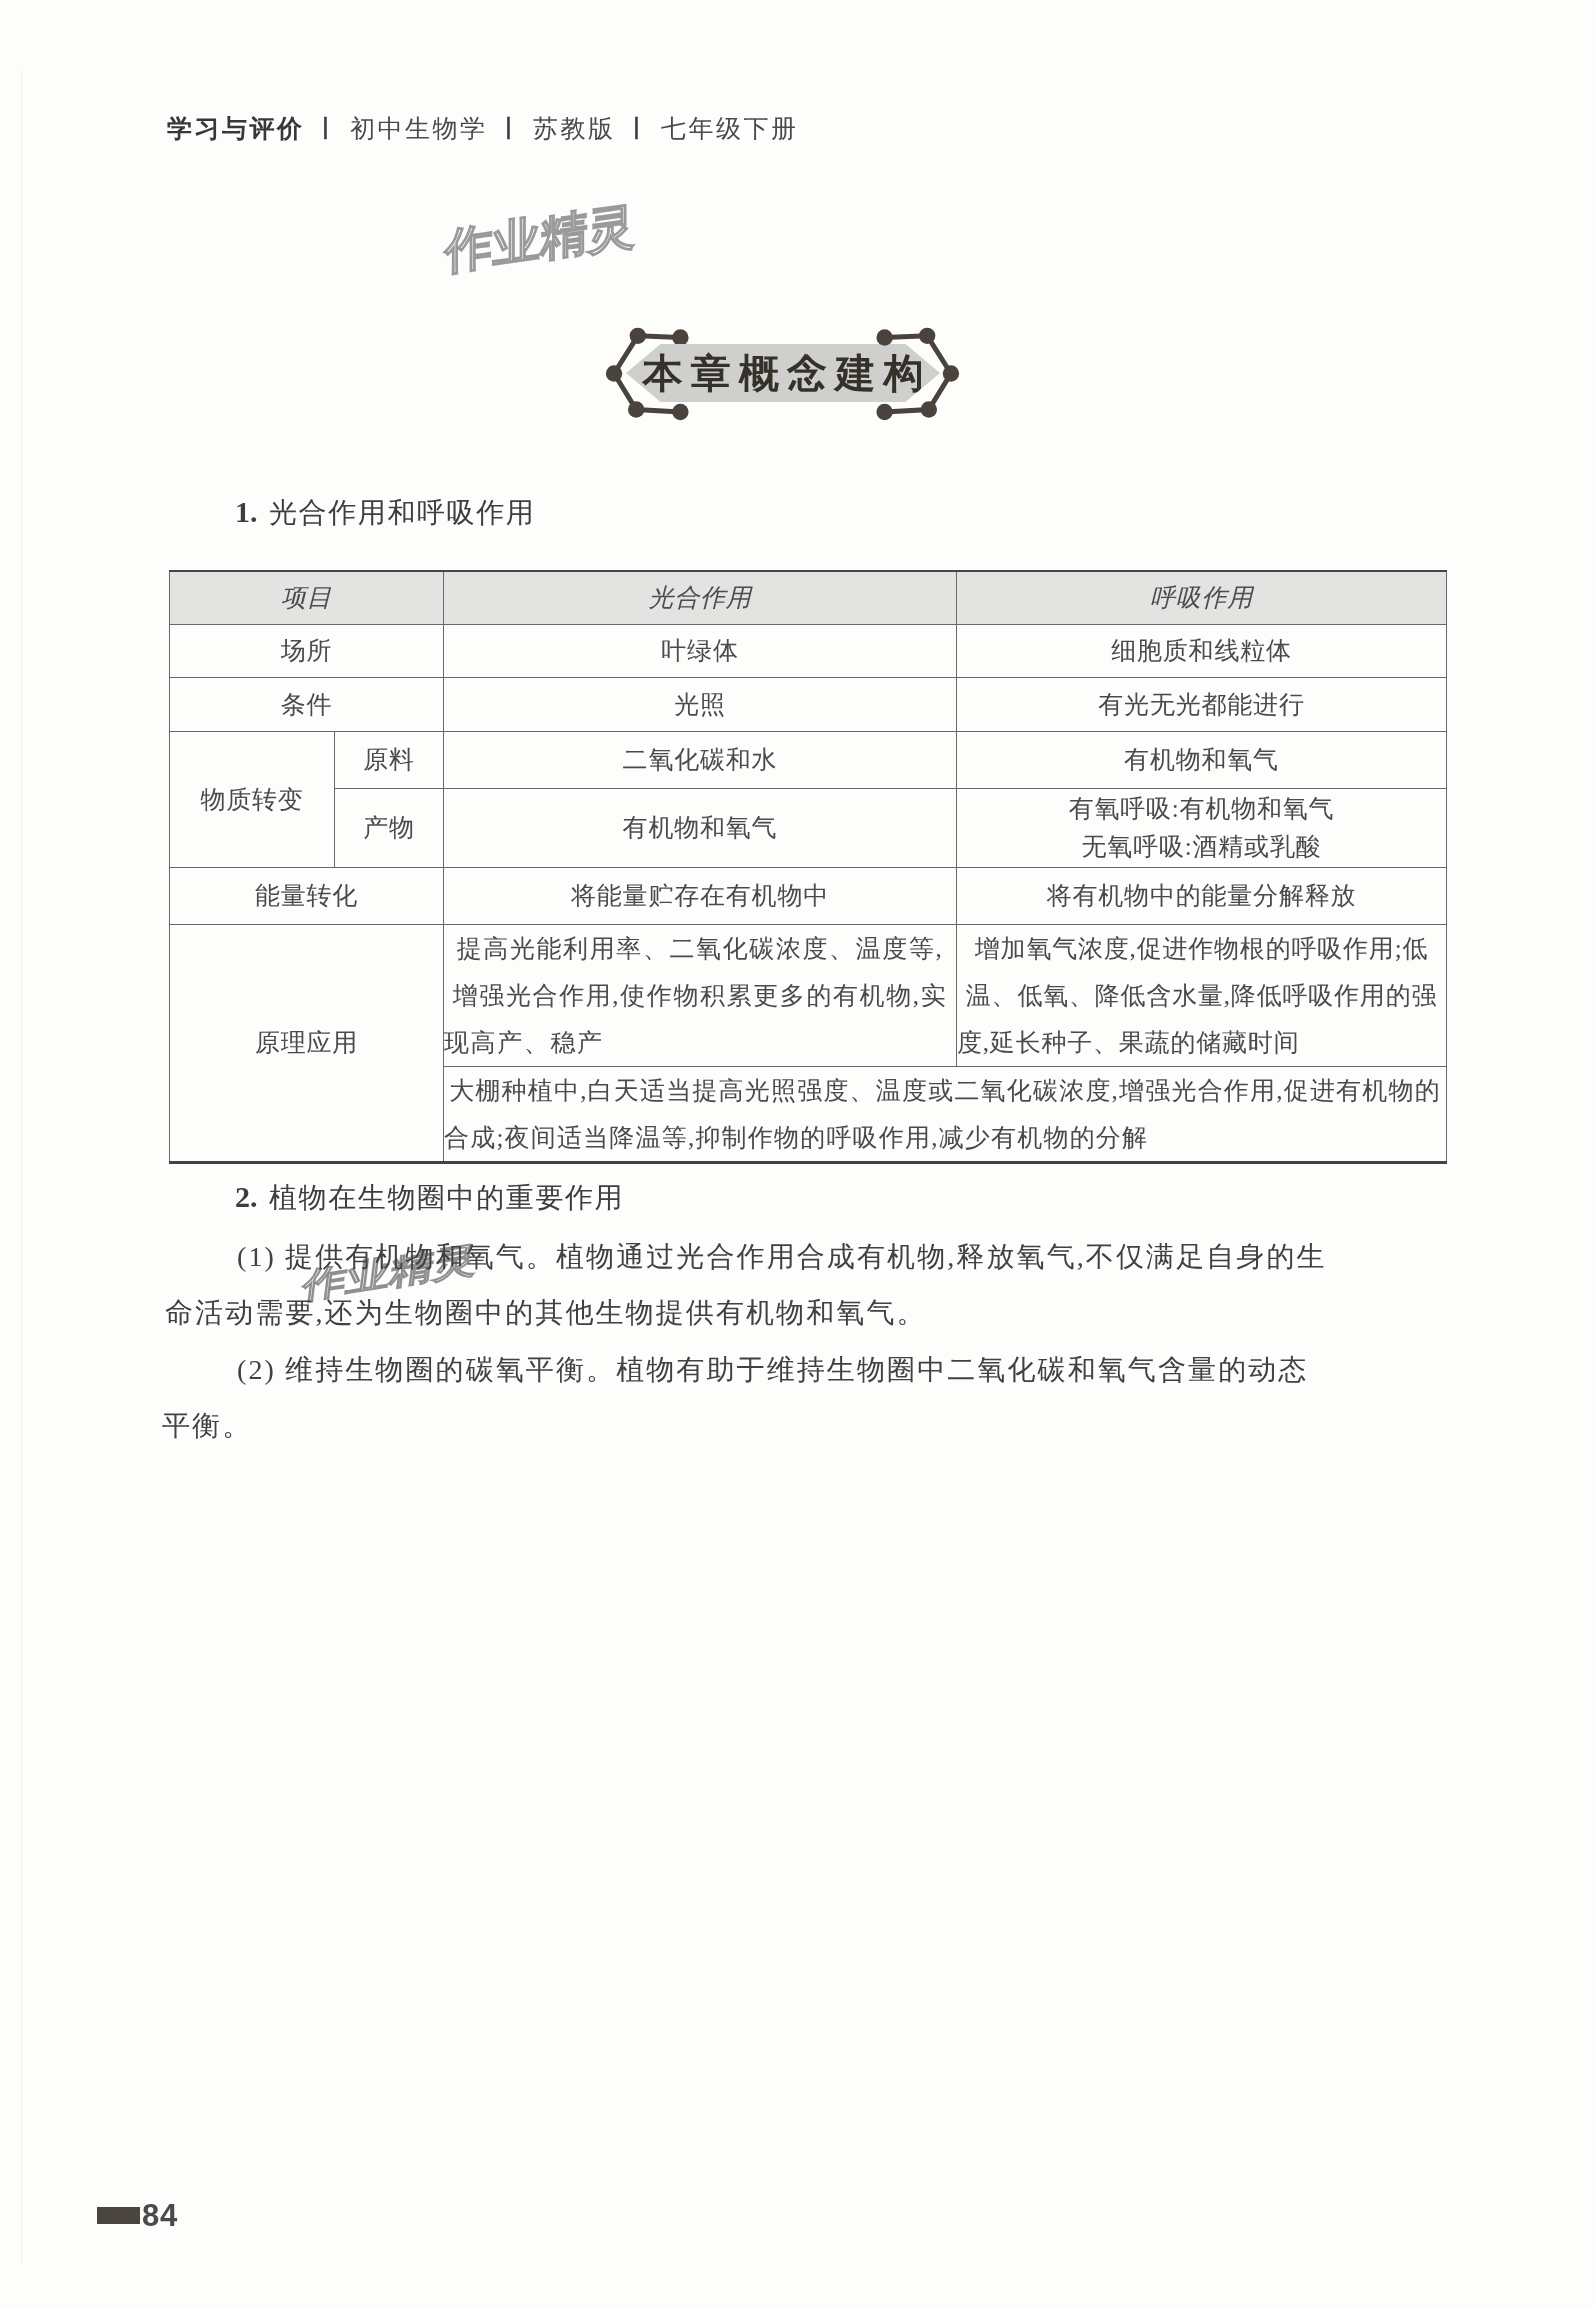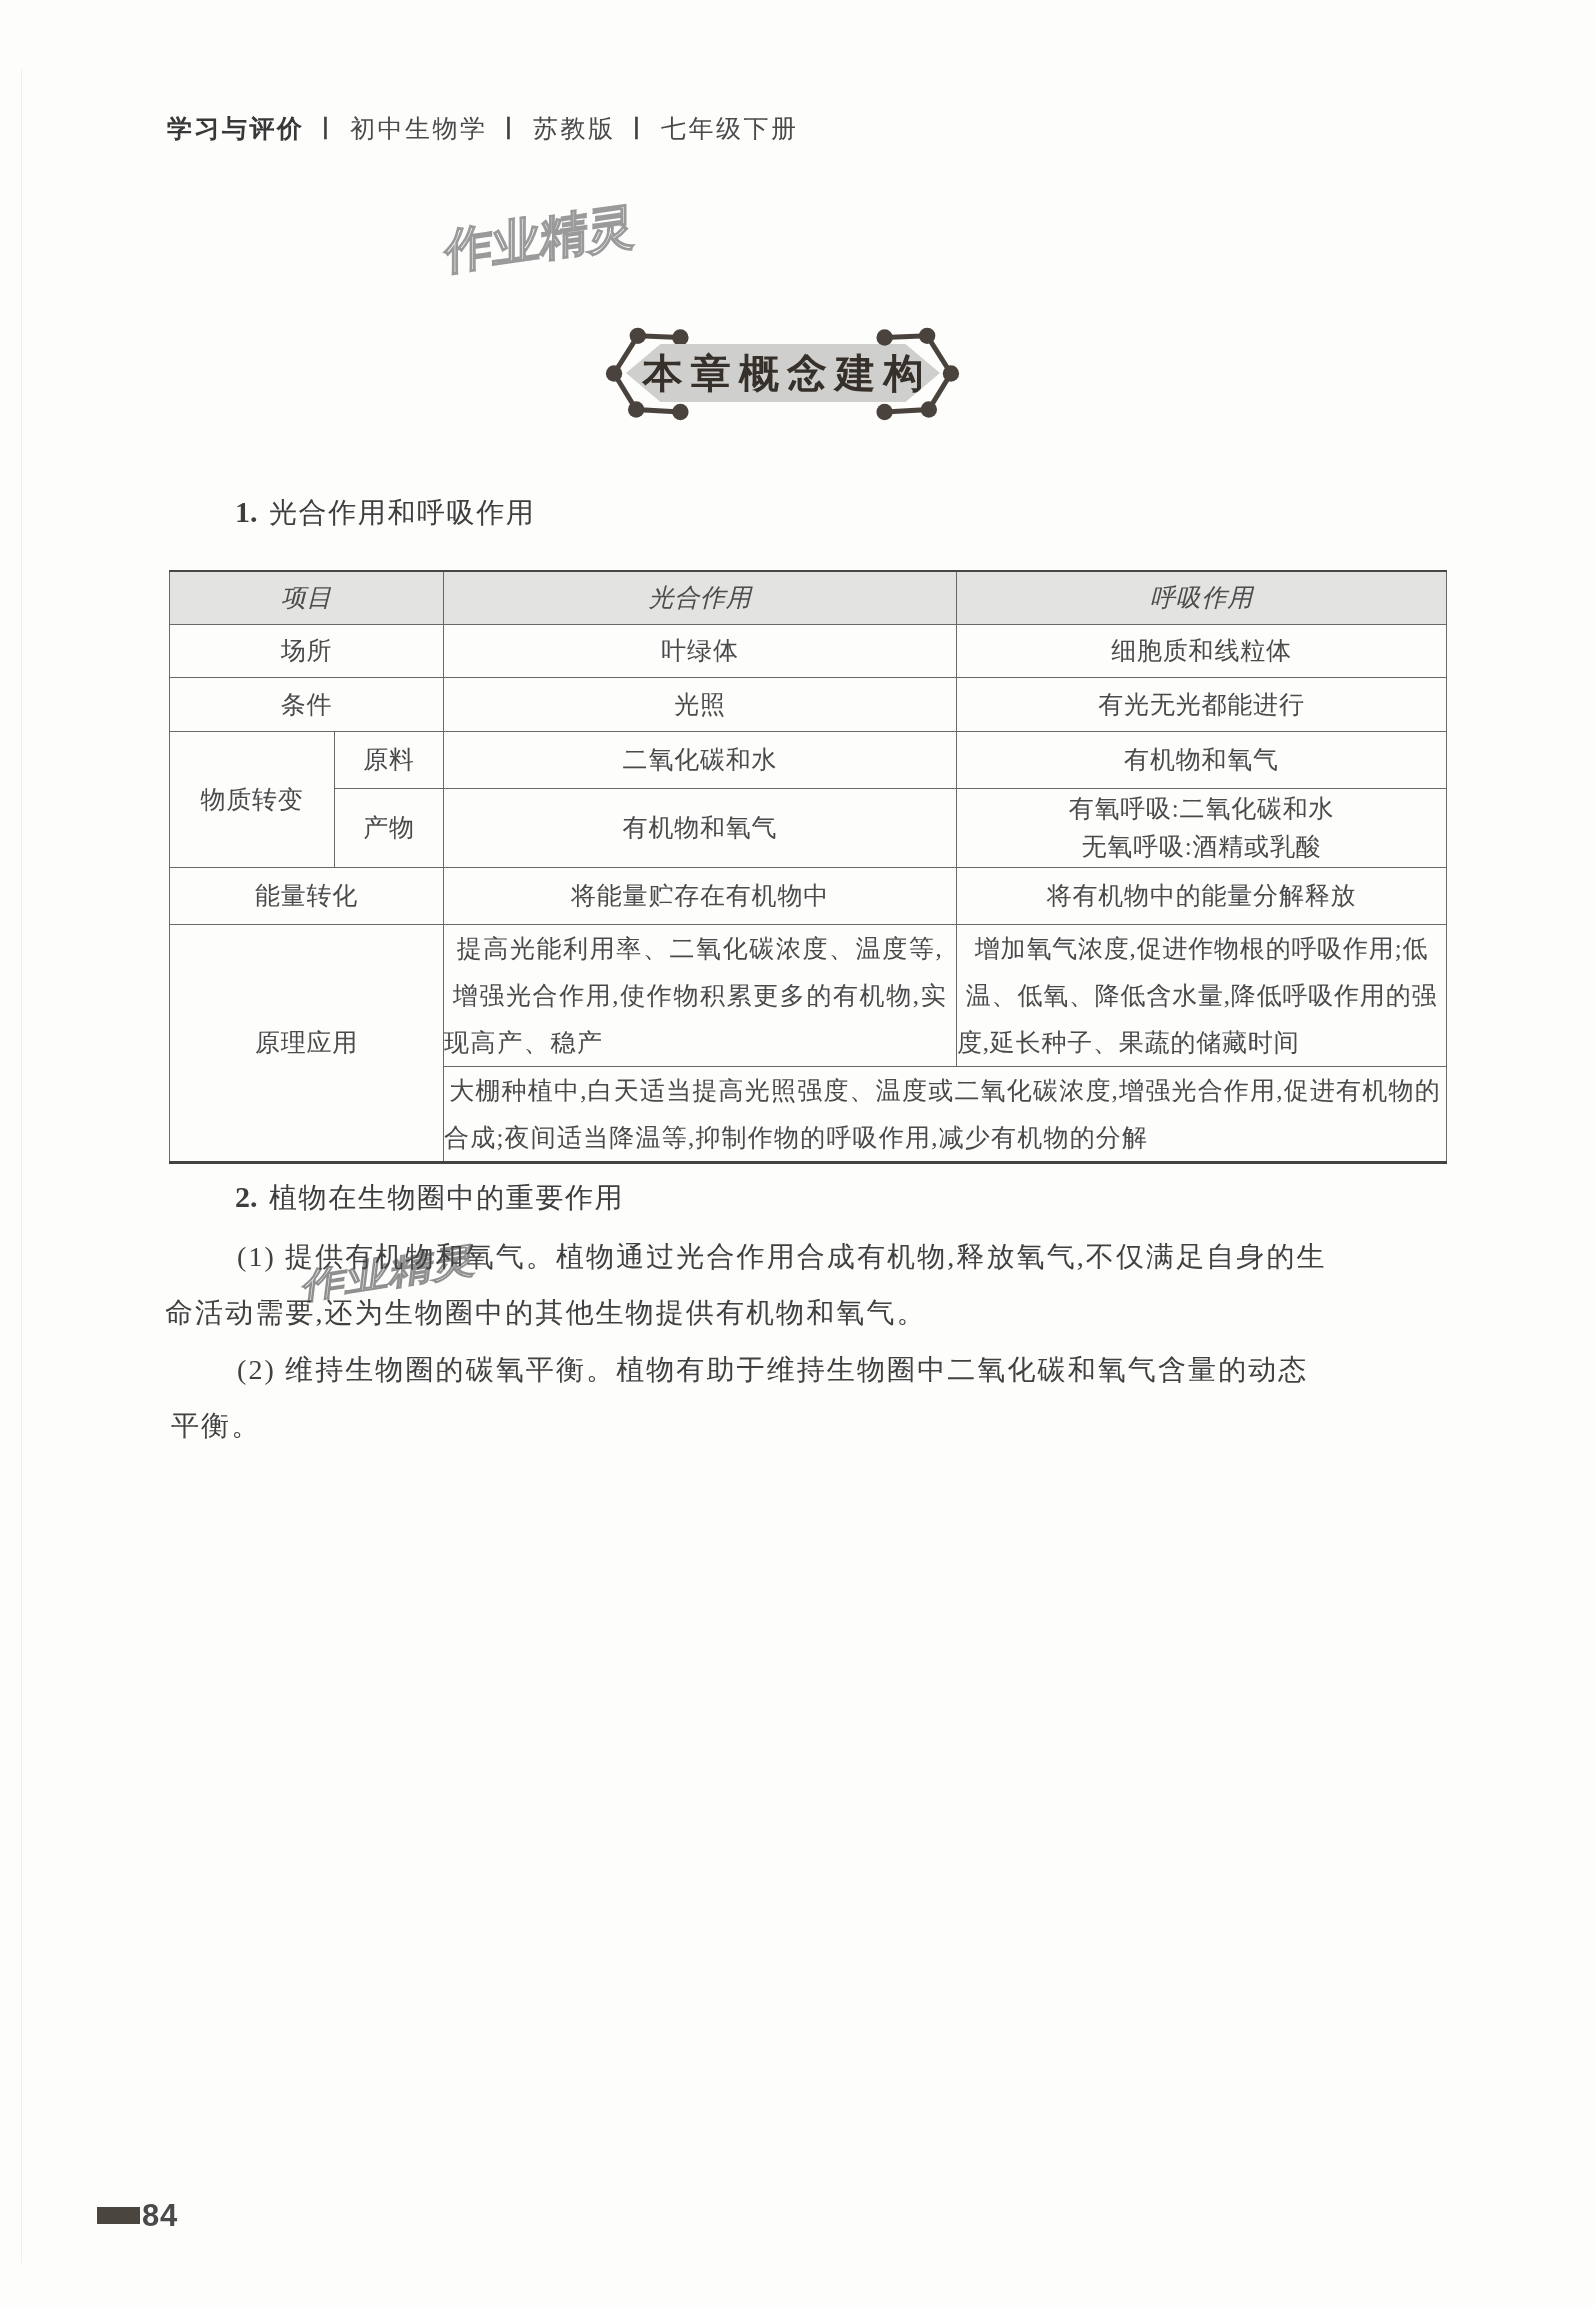--- a/index.html
+++ b/index.html
@@ -165,21 +165,21 @@
   <tr style="height:57px">
     <td rowspan="2">物质转变</td>
     <td>原料</td>
     <td>二氧化碳和水</td>
     <td>有机物和氧气</td>
   </tr>
   <tr style="height:79px">
     <td>产物</td>
     <td>有机物和氧气</td>
     <td class="prod-resp">
-      <div>有氧呼吸:二氧化碳和水</div>
+      <div>有氧呼吸:有机物和氧气</div>
       <div>无氧呼吸:酒精或乳酸</div>
     </td>
   </tr>
   <tr style="height:57px">
     <td colspan="2">能量转化</td>
     <td>将能量贮存在有机物中</td>
     <td>将有机物中的能量分解释放</td>
   </tr>
   <tr style="height:140px">
     <td colspan="2" rowspan="2">原理应用</td>
@@ -192,17 +192,17 @@
 </tbody>
   </table>
 
 <div class="abs sec-heading sec2">
   <span class="num">2.</span><span>植物在生物圈中的重要作用</span>
 </div>
 
 <div class="abs pline" style="left:237px;top:1238px;">(1) 提供有机物和氧气。植物通过光合作用合成有机物,释放氧气,不仅满足自身的生</div>
 <div class="abs pline" style="left:165px;top:1294px;">命活动需要,还为生物圈中的其他生物提供有机物和氧气。</div>
 <div class="abs pline" style="left:237px;top:1351px;">(2) 维持生物圈的碳氧平衡。植物有助于维持生物圈中二氧化碳和氧气含量的动态</div>
-<div class="abs pline" style="left:171px;top:1407px;">平衡。</div>
+<div class="abs pline" style="left:162px;top:1407px;">平衡。</div>
 
 <div class="abs page-num-block"></div>
 <div class="abs page-num">84</div>
 
 
 </body></html>

